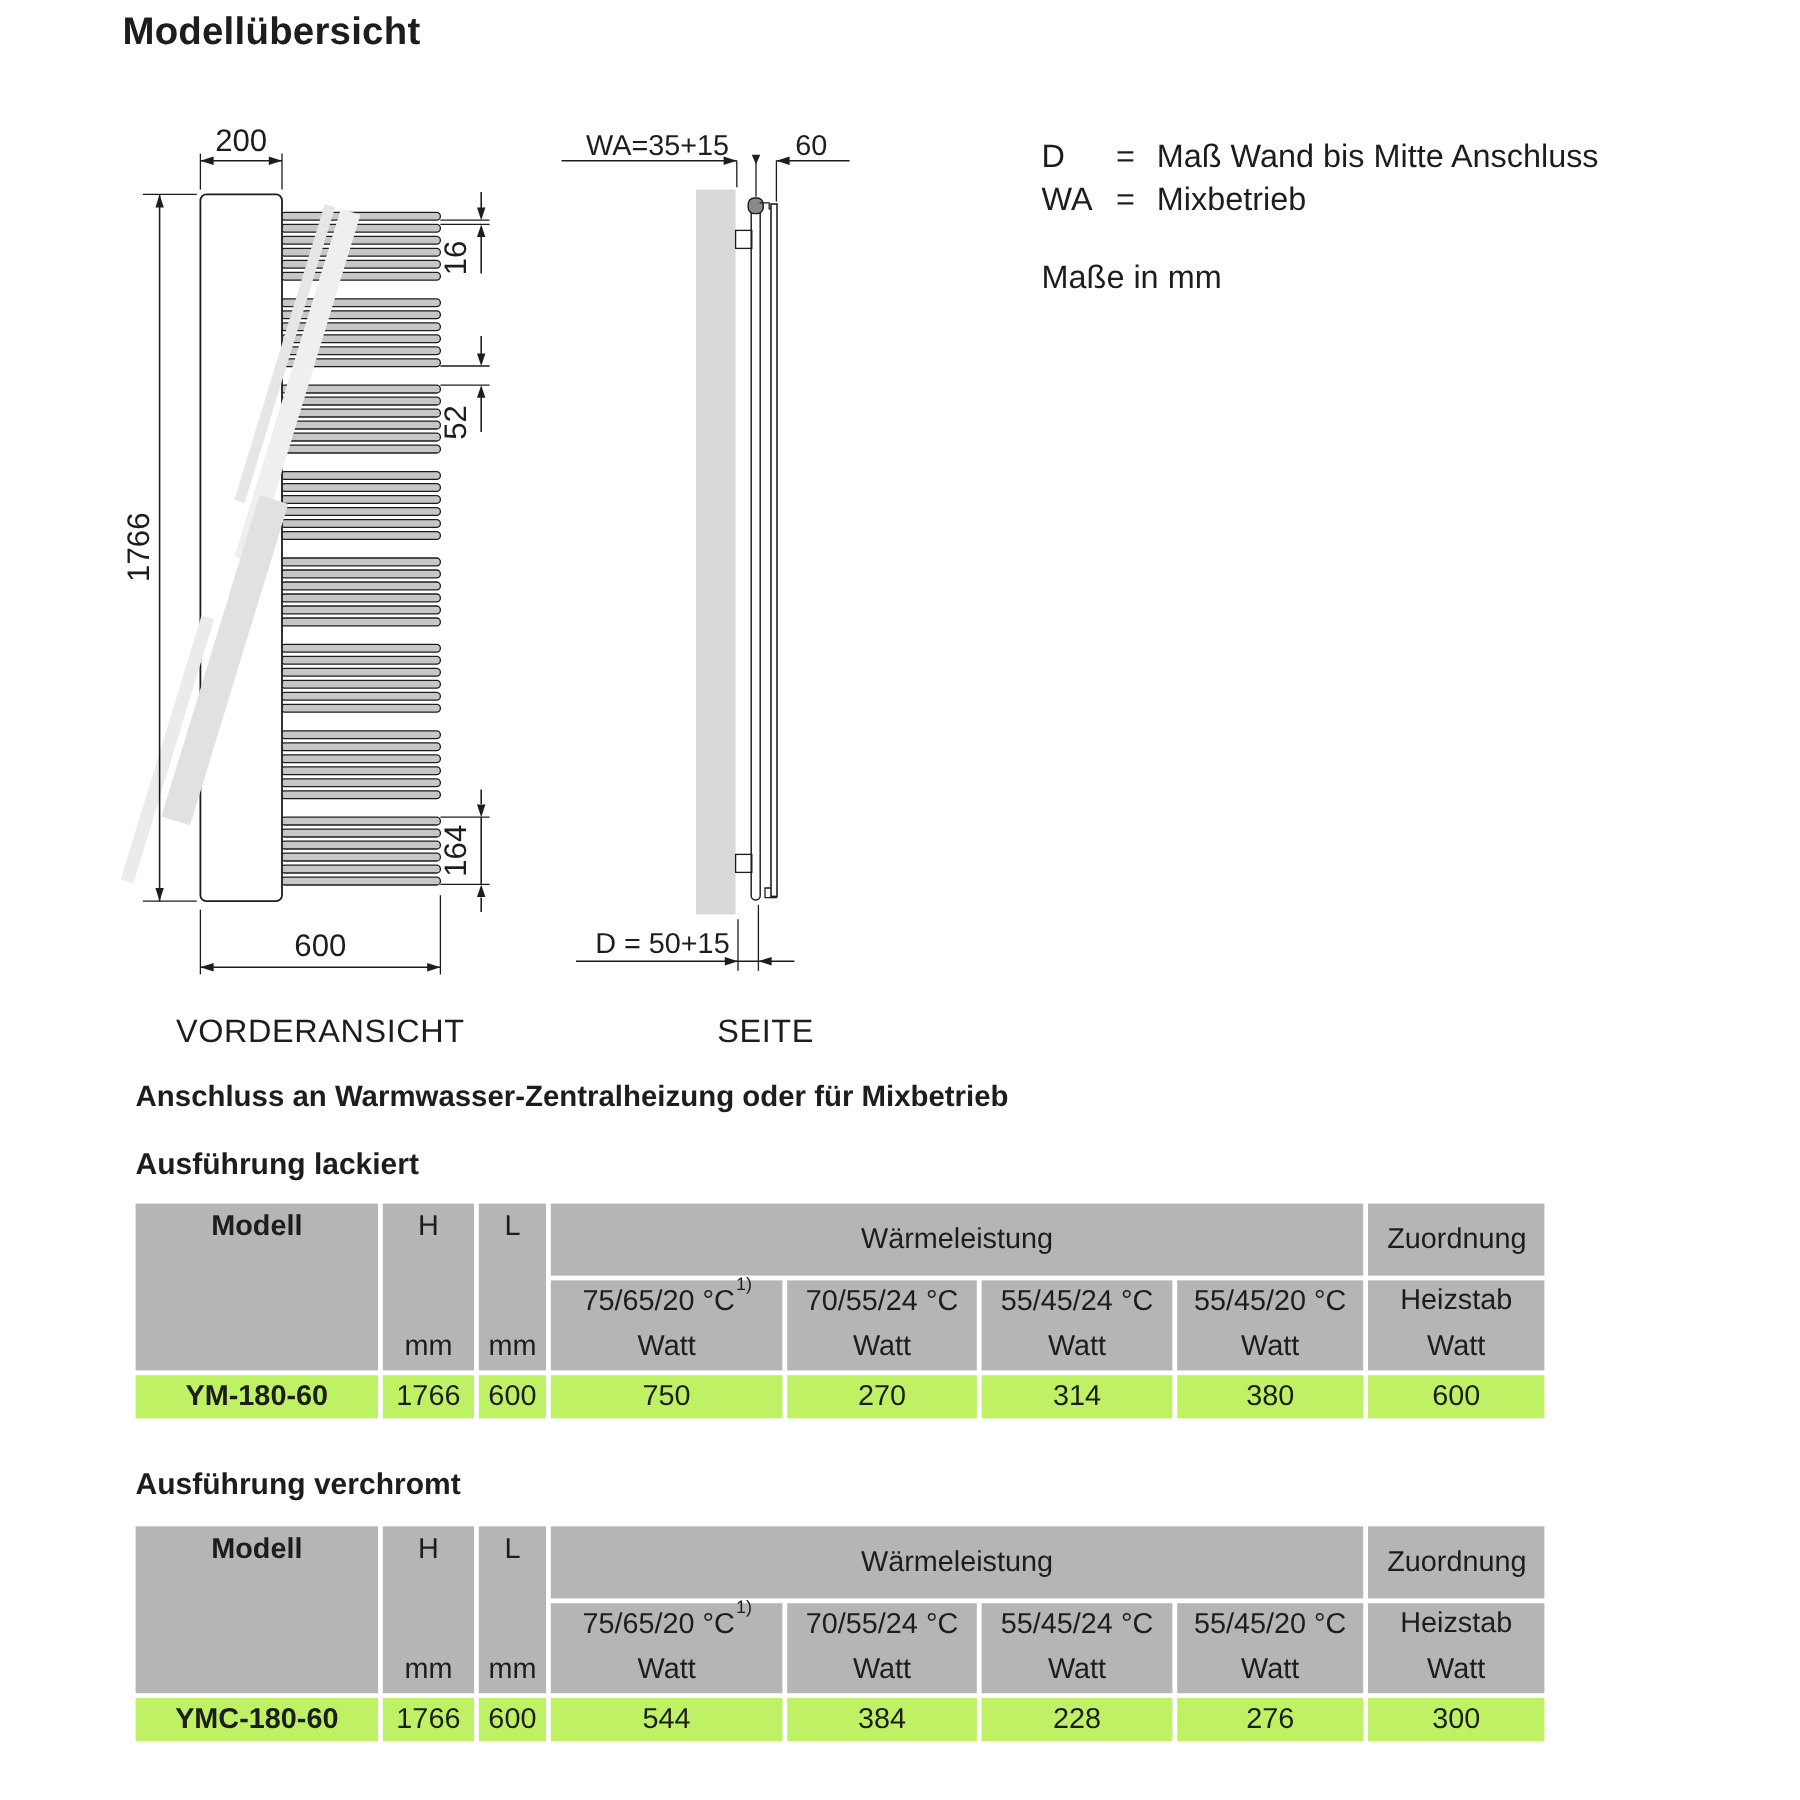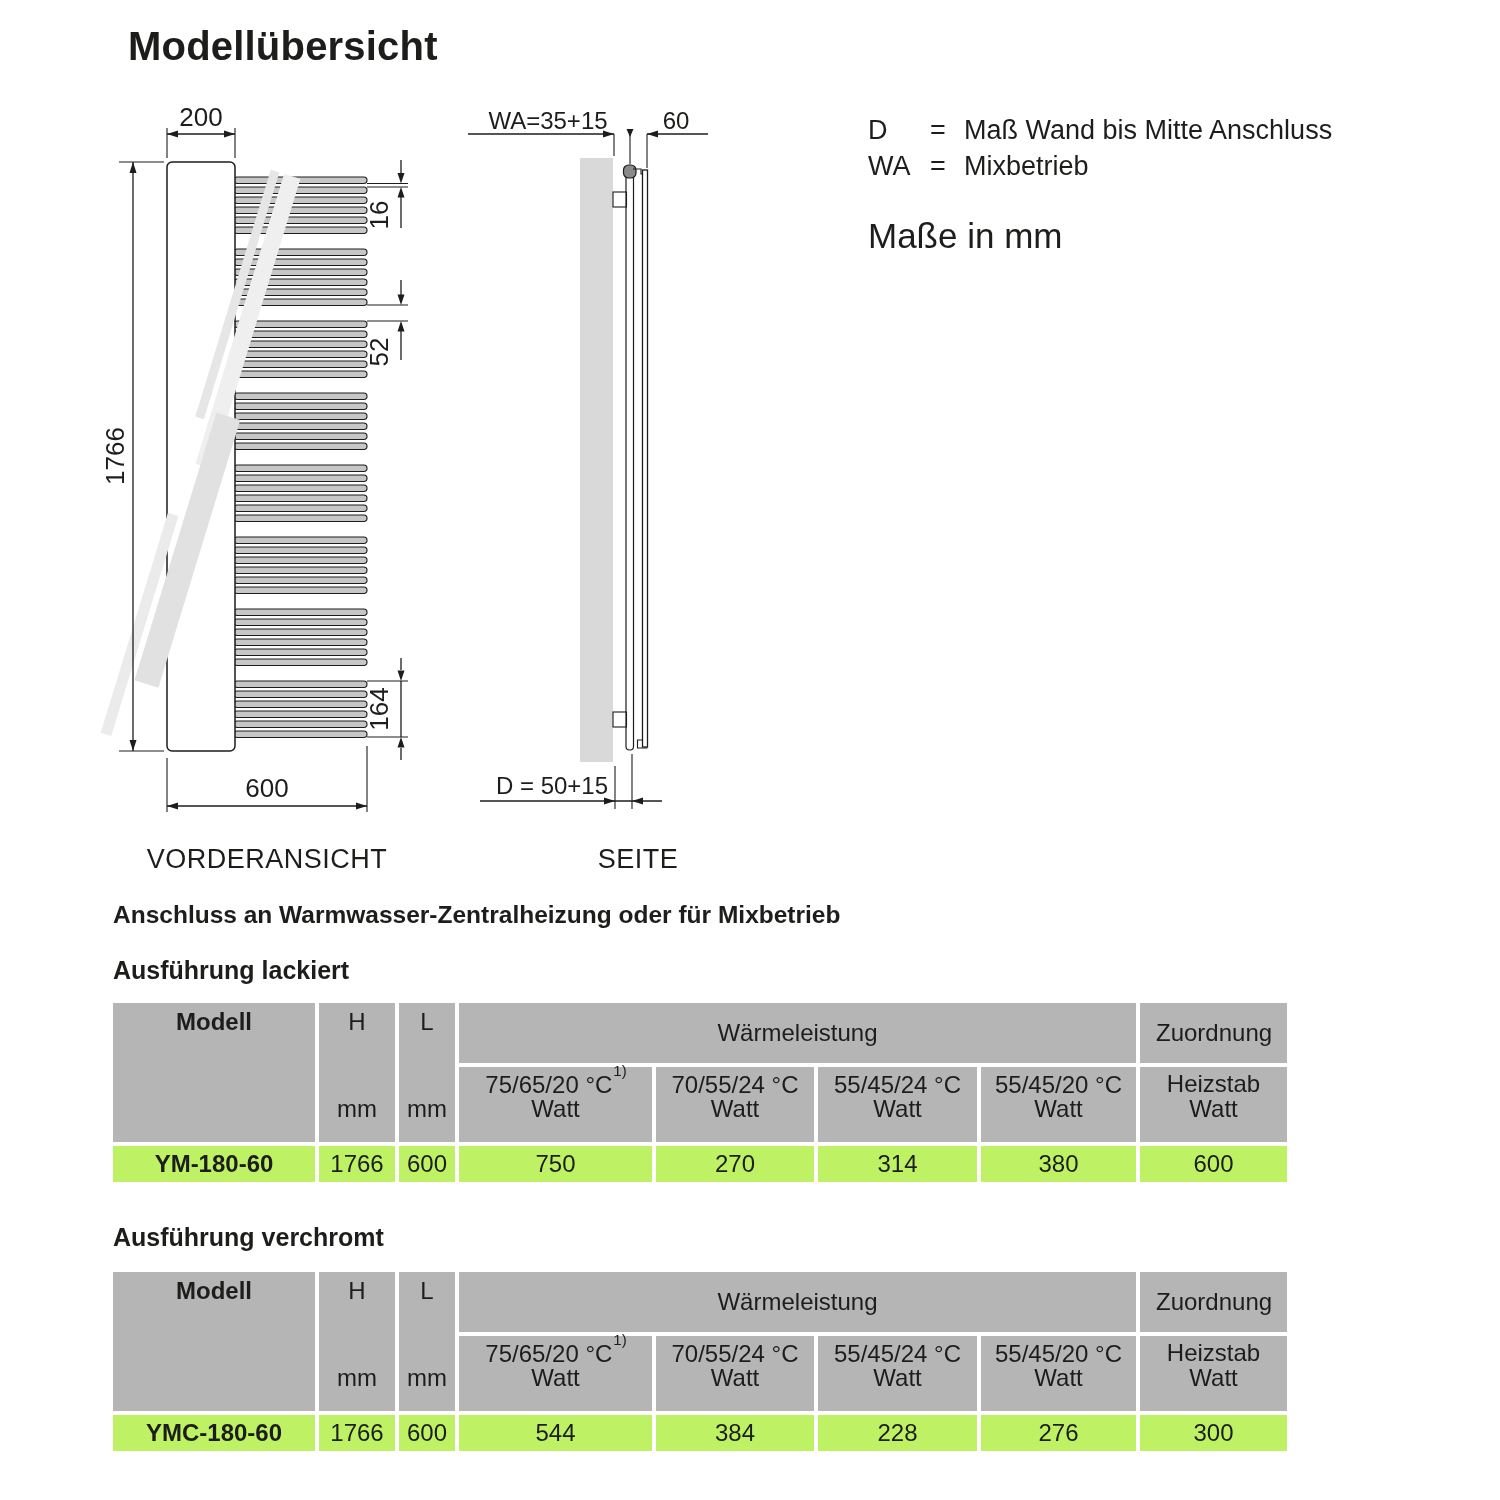--- a/index.html
+++ b/index.html
@@ -1,27 +1,27 @@
 <!DOCTYPE html>
 <html><head>
 <meta charset="utf-8">
 <style>
   html,body{margin:0;padding:0;background:#fff;}
   body{width:1500px;height:1500px;position:relative;font-family:"Liberation Sans",sans-serif;color:#1d1d1b;}
   .abs{position:absolute;}
   
-  .page-title{left:128px;top:8px;font-size:40px;font-weight:bold;letter-spacing:.2px;margin-top:16px;}
+  .page-title{left:102px;top:8px;font-size:32px;font-weight:bold;letter-spacing:.2px;}
   .section-heading{left:113px;top:901px;font-size:24.5px;font-weight:bold;}
   .variant-label{left:113px;font-size:25px;font-weight:bold;}
   .variant-label.v1{top:956px;}
   .variant-label.v2{top:1223px;}
   
   .legend{left:868px;top:112px;font-size:27px;}
   .legend-row{display:grid;grid-template-columns:62px 34px auto;line-height:36px;}
-  .legend-note{left:868px;top:216px;font-size:35px;}
+  .legend-note{left:868px;top:216px;font-size:27px;}
   
   svg text{font-family:"Liberation Sans",sans-serif;fill:#1d1d1b;}
   .dimline{stroke:#1d1d1b;stroke-width:1.3;fill:none;}
   .thin{stroke:#1d1d1b;stroke-width:1.1;fill:none;}
   .arrow{fill:#1d1d1b;stroke:none;}
   .dimtext{font-size:26px;}
   .dimtext-s{font-size:24px;}
   .caption{font-size:27px;letter-spacing:.5px;}
   .outline{stroke:#1d1d1b;stroke-width:1.5;fill:#fff;}
   .tube{fill:#c7c7c7;stroke:#1d1d1b;stroke-width:1.1;}
@@ -29,21 +29,21 @@
   table.spec{border-collapse:separate;border-spacing:4px;table-layout:fixed;width:1182px;position:absolute;left:109px;font-size:24px;}
   table.spec.t1{top:999px;}
   table.spec.t2{top:1268px;}
   table.spec th{position:relative;font-weight:normal;background:#b5b5b6;padding:16px;}
   table.spec td{background:#bef264;text-align:center;vertical-align:middle;padding:0;}
   tr.hrow1{height:40px;}
   tr.hrow2{height:75px;}
   tr.drow{height:36px;}
   .cell-top{position:absolute;top:5px;left:0;right:0;text-align:center;}
   .cell-top2{position:absolute;top:3px;left:0;right:0;text-align:center;}
-  .cell-bottom{position:absolute;bottom:19px;left:0;right:0;text-align:center;}
+  .cell-bottom{position:absolute;bottom:6px;left:0;right:0;text-align:center;}
   .bold{font-weight:bold;}
   sup.fn{font-size:15px;position:relative;top:-8px;left:1px;}
 </style>
 </head>
 <body>
 
 <div class="abs page-title">Modellübersicht</div>
 
 <svg class="abs" style="left:0;top:90px;" width="780" height="790" viewBox="0 0 780 790">
 

